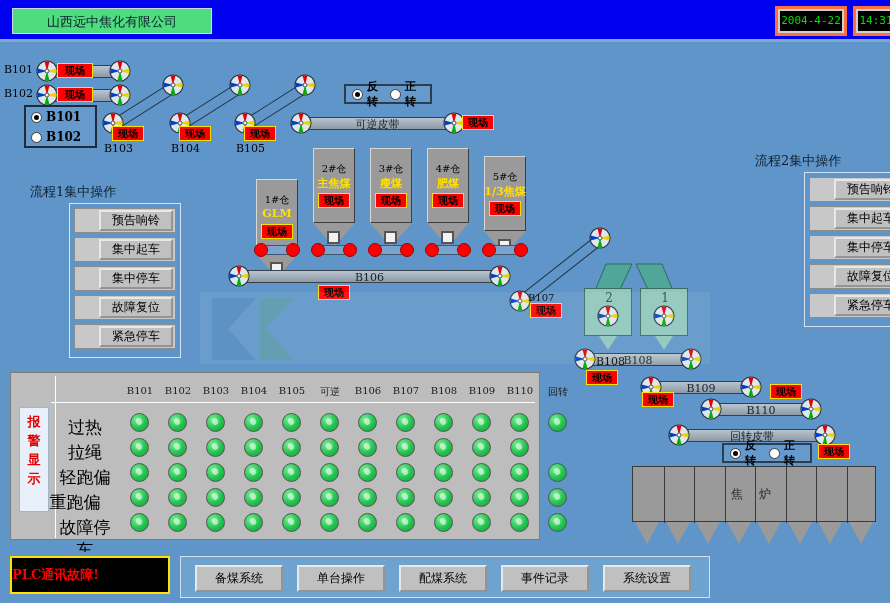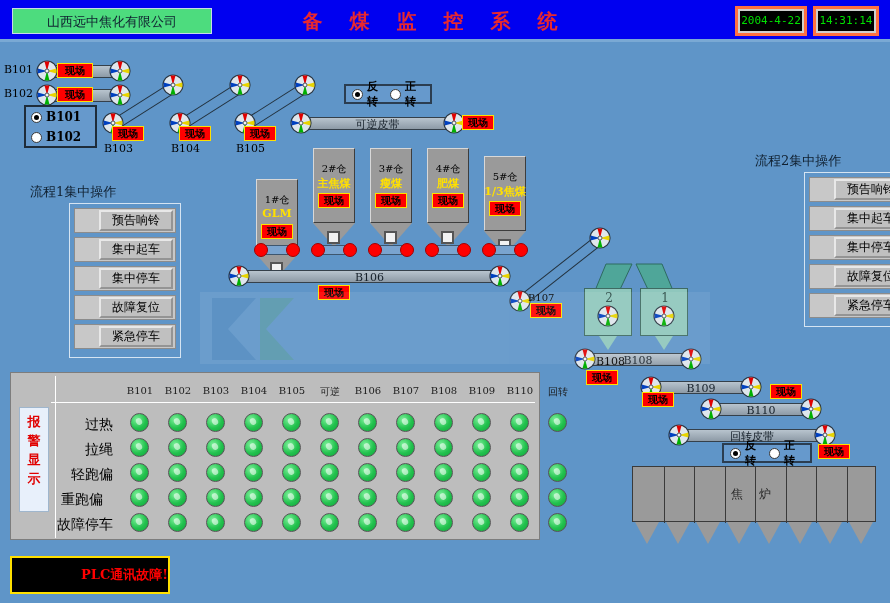--- a/index.html
+++ b/index.html
@@ -21,21 +21,21 @@
     color:#102030; font-size:13px; line-height:25px; text-align:center;
   }
   #sys-title {
     position:absolute; left:270px; top:6px; width:330px; height:30px;
     color:#e8282f; font-size:20px; font-weight:bold; letter-spacing:10px;
     text-align:center; line-height:30px;
     font-family:"DejaVu Serif", serif;
   }
   .lcd {
     position:absolute; top:6px; height:30px;
-    background:#ff7040; padding:3px;
+    background:#ff7040; padding:3px;margin-left:40px;
   }
   .lcd-inner {
     width:100%; height:100%; background:#000;
     border:2px solid #cfcfcf;
     color:#00e000; font-size:11px; text-align:center;
     line-height:20px; font-family:"DejaVu Sans Mono", monospace;
   }
   #lcd-date { left:735px; width:72px; }
   #lcd-time { left:813px; width:66px; }
 
@@ -128,22 +128,22 @@
   #alarm-title {
     position:absolute; left:8px; top:34px; width:30px; height:105px;
     background:#e8f0fb; border:1px solid #9fb6cd;
     color:#e00000; font-size:13px; font-weight:bold; text-align:center;
     padding-top:4px; line-height:19px;
     font-family:"DejaVu Serif", serif;
   }
   #alarm .hdr { position:absolute; font-size:10px; color:#1a1a1a;
                 text-align:center; width:38px;
                 font-family:"DejaVu Serif", serif; }
-  #alarm .rowlbl { position:absolute; font-size:14px; color:#000;
-                   text-align:right; width:56px;
+  #alarm .rowlbl { position:absolute; font-size:17px; color:#000;
+                   text-align:center; width:56px;
                    font-family:Liberation Sans, sans-serif; }
   #alarm .hsep { position:absolute; left:40px; top:29px; width:484px;
                  height:1px; background:#fff; }
   #alarm .vsep { position:absolute; left:44px; top:3px; width:1px;
                  height:162px; background:#fff; }
   .led { position:absolute; width:19px; height:19px; border-radius:50%;
          background:radial-gradient(circle at 35% 32%, #7df09a 0%, #22c24e 55%, #12a33c 100%);
          border:1px solid #555; }
   .led::after { content:""; position:absolute; left:5px; top:4px;
                 width:6px; height:7px; border-radius:50%;
@@ -176,21 +176,21 @@
            color:#2b4f74; font-family:"DejaVu Serif", serif; white-space:nowrap; }
   #wm-panelfade { position:absolute; left:0; top:0; width:510px; height:72px;
                   background:rgba(255,255,255,.18); }
 
   
   #footer { position:absolute; left:0; top:552px; width:890px; height:51px;
             background:#5f95c8; }
   #alarm-banner { position:absolute; left:10px; top:4px; width:160px; height:38px;
                   background:#000; border:2px solid #ffe000;
                   color:#f00; font-size:13px; font-weight:bold;
-                  text-align:right; line-height:34px;
+                  text-align:left; line-height:34px;
                   font-family:"DejaVu Serif", serif; }
   #footer-mid { position:absolute; left:180px; top:4px; width:530px; height:42px;
                 background:#6ea2cf; border:1px solid #d0e2f0; }
   .navbtn { position:absolute; top:8px; width:88px; height:27px;
             background:#c0c0c0; border:2px outset #e8e8e8;
             font-size:12px; color:#000; text-align:center; line-height:23px;
             font-family:"DejaVu Serif", serif; }
   #footer-right { position:absolute; left:716px; top:4px; width:168px; height:42px;
                   background:#6ea2cf; border:1px solid #d0e2f0; }
   #op-lbl { position:absolute; left:8px; top:12px; font-size:13px; color:#000;
@@ -200,21 +200,20 @@
              text-align:center; line-height:19px;
              font-family:"DejaVu Serif", serif; }
   .line { position:absolute; background:#22303c; height:1px;
           transform-origin:0 0; }
 </style>
 </head>
 <body>
 
 <div id="header">
   <div id="company-badge">山西远中焦化有限公司</div>
-  <div id="sys-title">备 煤 监 控 系 统</div>
   <div class="lcd" id="lcd-date">
     <div class="lcd-inner">2004-4-22</div>
   </div>
   <div class="lcd" id="lcd-time">
     <div class="lcd-inner">14:31:14</div>
   </div>
 </div>
 
 <div id="diagram">
     <div class="lbl" style="left: 4px; top: 63px;">B101</div>
@@ -711,13 +710,20 @@
       <div class="led" style="left: 385px; top: 140px;"></div>
       <div class="led" style="left: 423px; top: 140px;"></div>
       <div class="led" style="left: 461px; top: 140px;"></div>
       <div class="led" style="left: 499px; top: 140px;"></div>
       <div class="led" style="left: 537px; top: 140px;"></div>
     </div>
 </div>
 
 <div id="footer">
   <div id="alarm-banner">PLC通讯故障!</div>
+  <div id="footer-mid">
+      <div class="navbtn" style="left: 14px;">备煤系统</div>
+      <div class="navbtn" style="left: 116px;">单台操作</div>
+      <div class="navbtn" style="left: 218px;">配煤系统</div>
+      <div class="navbtn" style="left: 320px;">事件记录</div>
+      <div class="navbtn" style="left: 422px;">系统设置</div>
+    </div>
 </div>
 
 </body></html>

